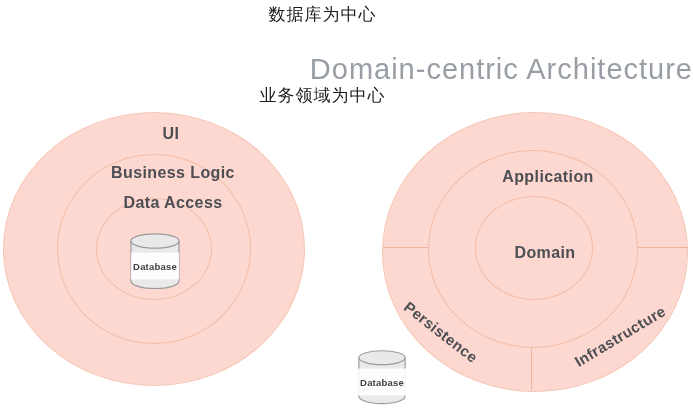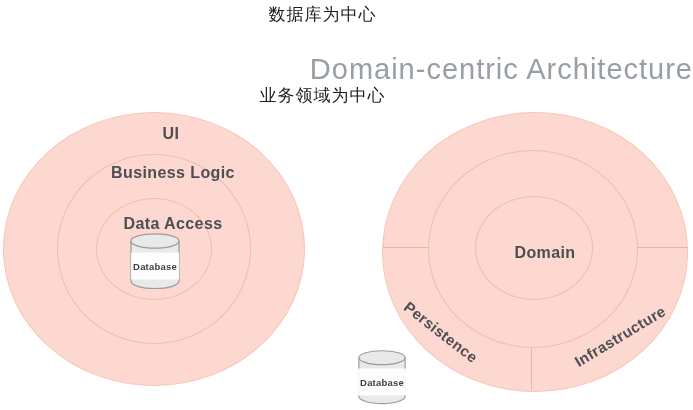--- a/index.html
+++ b/index.html
@@ -30,21 +30,21 @@
   
   .divider{position:absolute;background:#f0b39c;}
   .div-left{left:383px;top:247px;width:46px;height:1px;}
   .div-right{left:637px;top:247px;width:51px;height:1px;}
   .div-bottom{left:531px;top:348px;width:1px;height:42px;}
 
   
   .ring-label{position:absolute;transform:translateX(-50%);font-size:16px;font-weight:700;color:#4d4e53;letter-spacing:.4px;white-space:nowrap;padding-left:32px;}
   .lbl-ui{left:155px;top:125px;}
   .lbl-bl{left:157px;top:164px;}
-  .lbl-da{left:157px;top:215px;}
+  .lbl-da{left:157px;top:194px;}
   .lbl-pres{left:533px;top:122px;}
   .lbl-app{left:532px;top:168px;}
   .lbl-dom{left:529px;top:244px;}
 
   .sector-label{position:absolute;font-size:15px;font-weight:700;color:#4d4e53;letter-spacing:.4px;white-space:nowrap;}
   .lbl-persist{left:441px;top:332px;transform:translate(-50%,-50%) rotate(38deg);}
   .lbl-infra{left:620px;top:336px;transform:translate(-50%,-50%) rotate(-31deg);}
 
   
   .cylinder{position:absolute;}
@@ -79,20 +79,21 @@
     <span class="cyl-label">Database</span>
   </div>
 
   <div class="ring outer r-outer"></div>
   <div class="ring mid r-mid"></div>
   <div class="ring inner r-inner"></div>
   <div class="divider div-left"></div>
   <div class="divider div-right"></div>
   <div class="divider div-bottom"></div>
 
+  <div class="ring-label lbl-app">Application</div>
   <div class="ring-label lbl-dom">Domain</div>
   <div class="sector-label lbl-persist">Persistence</div>
   <div class="sector-label lbl-infra">Infrastructure</div>
 
   <div class="cylinder cyl-right">
     <svg viewBox="0 0 50 57">
       <path d="M1 8 L1 48 A24 7.5 0 0 0 49 48 L49 8" fill="#e9e9e9" stroke="#9b9b9b" stroke-width="1.2"></path>
       <ellipse cx="25" cy="8" rx="24" ry="7.2" fill="#e9e9e9" stroke="#9b9b9b" stroke-width="1.2"></ellipse>
     </svg>
     <span class="cyl-label">Database</span>

